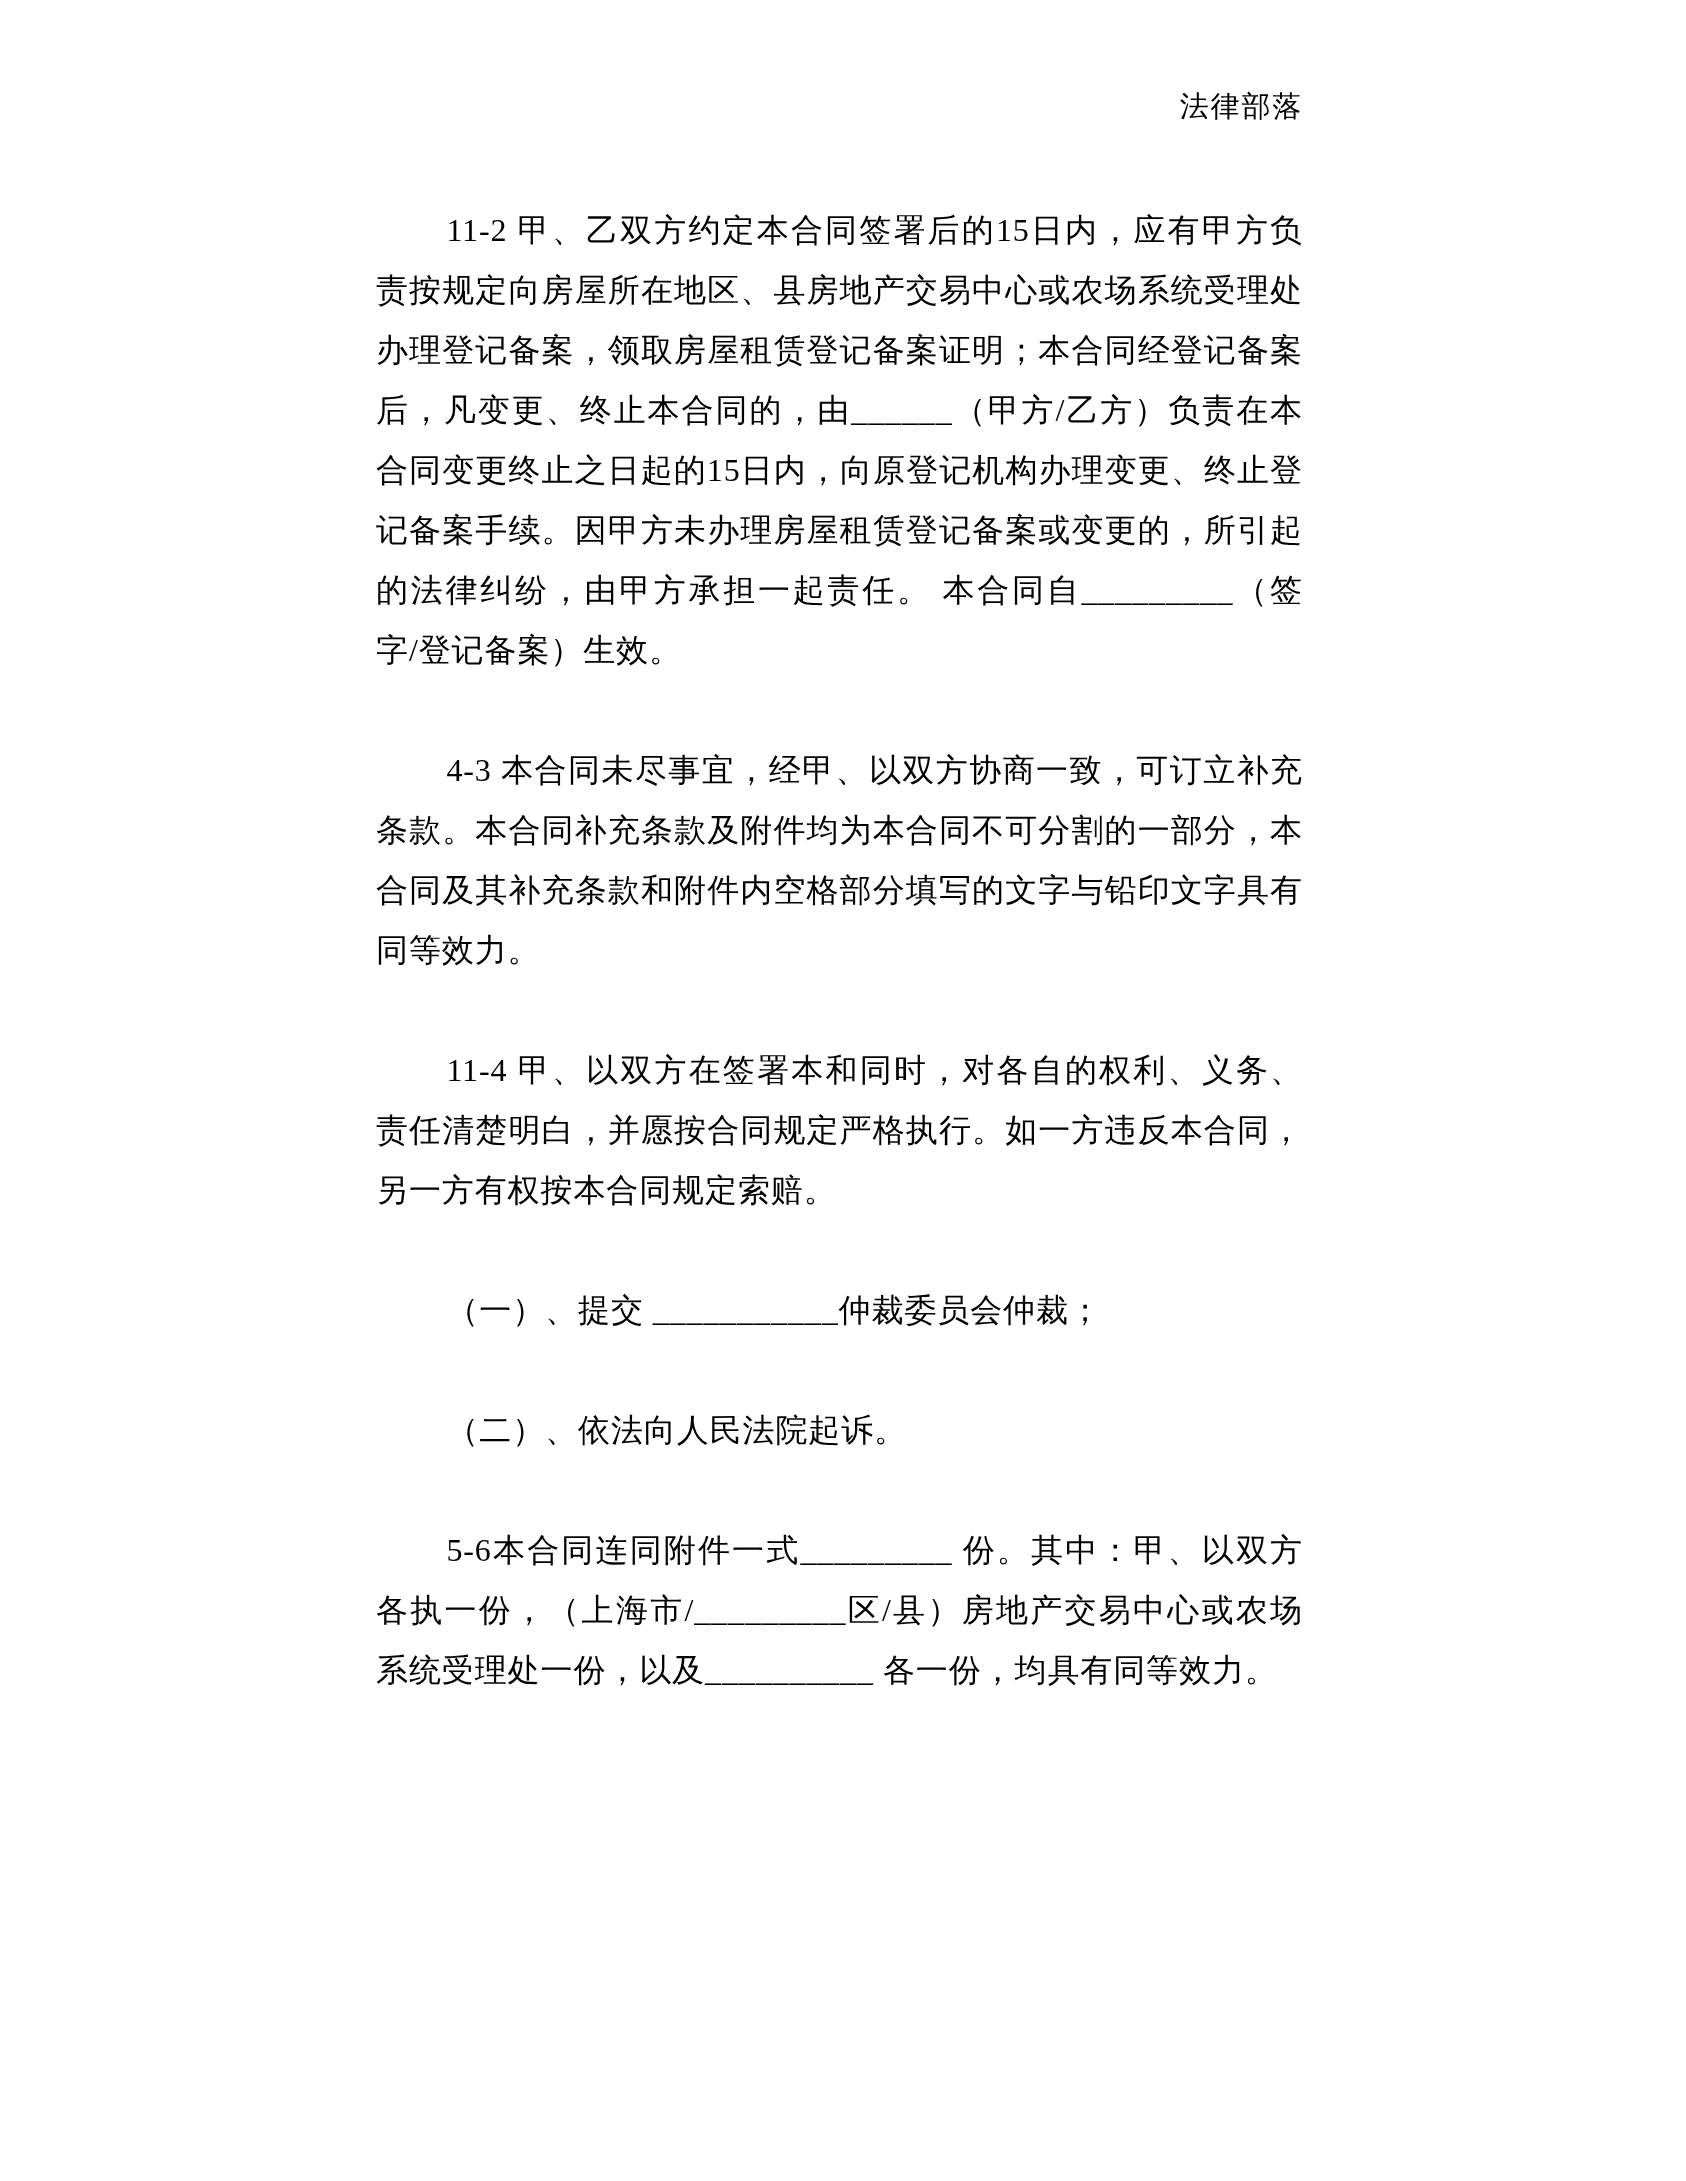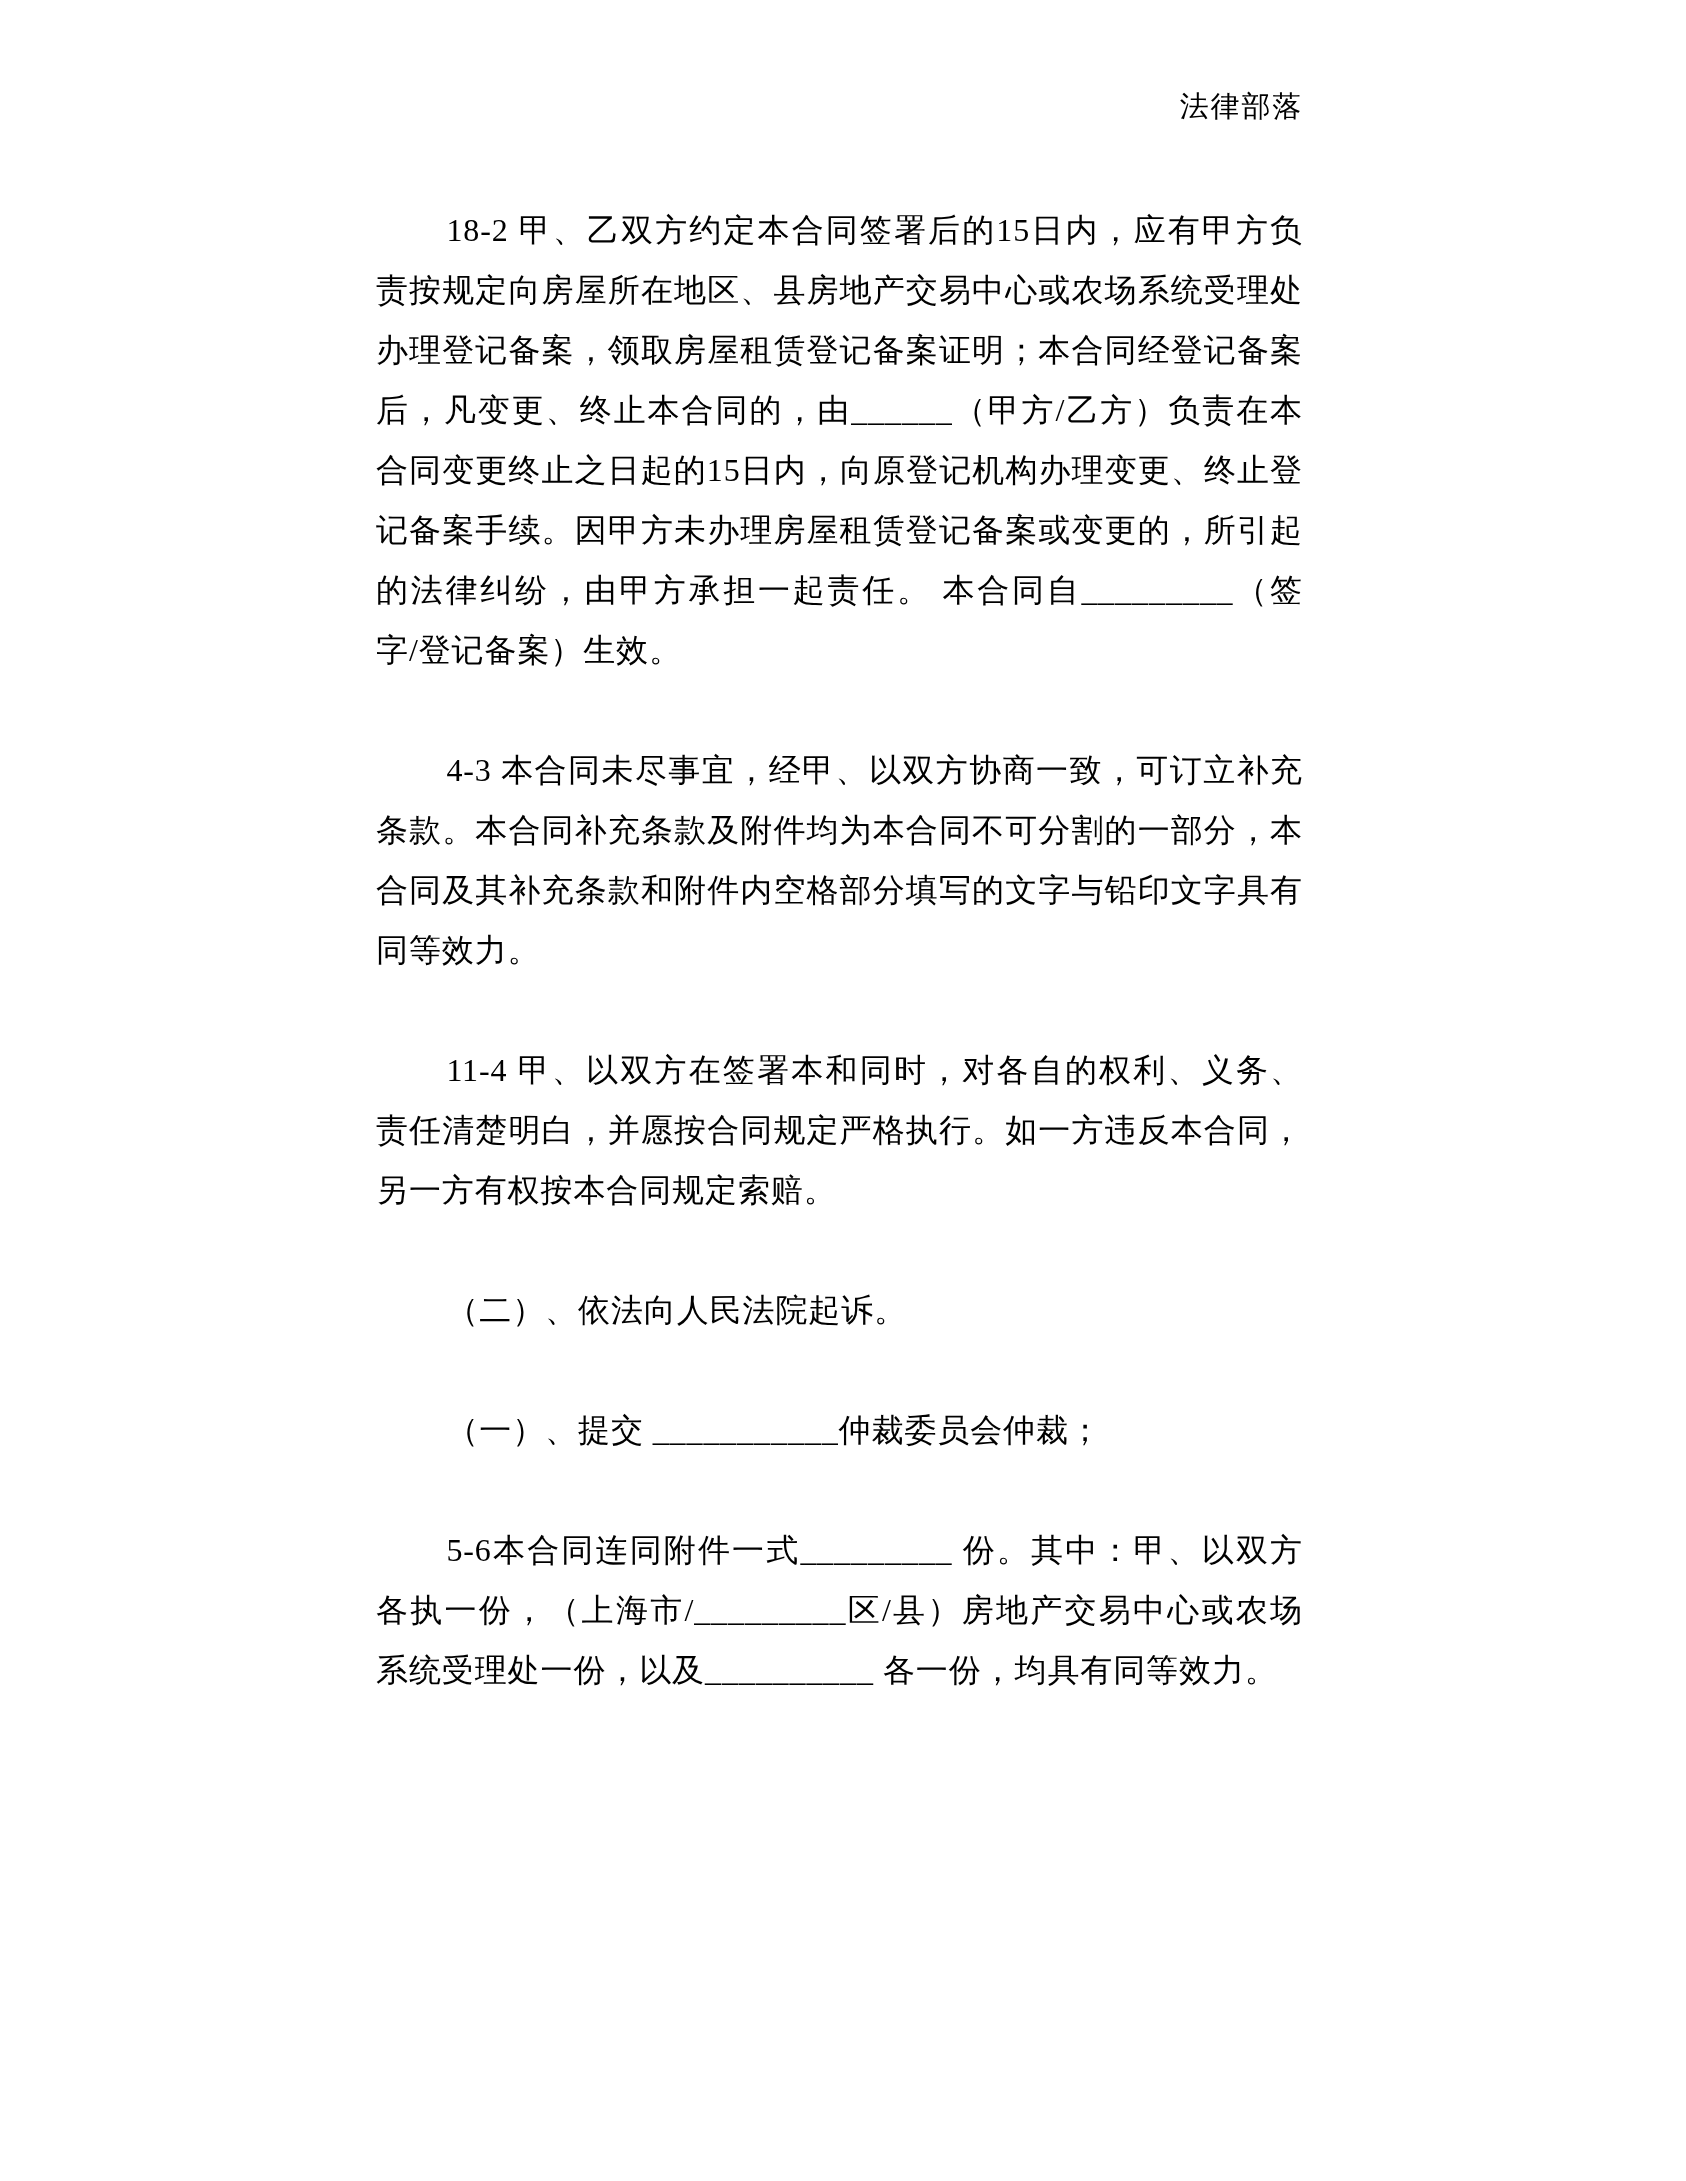--- a/index.html
+++ b/index.html
@@ -39,27 +39,27 @@
   }
 </style>
 </head>
 <body>
 
 <div class="page">
   <div class="doc-header">法律部落</div>
 
   <div class="doc-body">
 
-    <p class="para indent">18-2 甲、乙双方约定本合同签署后的15日内，应有甲方负责按规定向房屋所在地区、县房地产交易中心或农场系统受理处办理登记备案，领取房屋租赁登记备案证明；本合同经登记备案后，凡变更、终止本合同的，由______（甲方/乙方）负责在本合同变更终止之日起的15日内，向原登记机构办理变更、终止登记备案手续。因甲方未办理房屋租赁登记备案或变更的，所引起的法律纠纷，由甲方承担一起责任。 本合同自_________（签字/登记备案）生效。</p>
+    <p class="para indent">11-2 甲、乙双方约定本合同签署后的15日内，应有甲方负责按规定向房屋所在地区、县房地产交易中心或农场系统受理处办理登记备案，领取房屋租赁登记备案证明；本合同经登记备案后，凡变更、终止本合同的，由______（甲方/乙方）负责在本合同变更终止之日起的15日内，向原登记机构办理变更、终止登记备案手续。因甲方未办理房屋租赁登记备案或变更的，所引起的法律纠纷，由甲方承担一起责任。 本合同自_________（签字/登记备案）生效。</p>
 
     <p class="para indent">4-3 本合同未尽事宜，经甲、以双方协商一致，可订立补充条款。本合同补充条款及附件均为本合同不可分割的一部分，本合同及其补充条款和附件内空格部分填写的文字与铅印文字具有同等效力。</p>
 
     <p class="para indent">11-4 甲、以双方在签署本和同时，对各自的权利、义务、责任清楚明白，并愿按合同规定严格执行。如一方违反本合同，另一方有权按本合同规定索赔。</p>
 
 
+    <p class="para indent">（一）、提交 ___________仲裁委员会仲裁；</p>
+
     <p class="para indent">（二）、依法向人民法院起诉。</p>
-
-    <p class="para indent">（一）、提交 ___________仲裁委员会仲裁；</p>
 
     <p class="para indent">5-6本合同连同附件一式_________ 份。其中：甲、以双方各执一份，（上海市/_________区/县）房地产交易中心或农场系统受理处一份，以及__________ 各一份，均具有同等效力。</p>
   </div>
 </div>
 
 
 </body></html>

